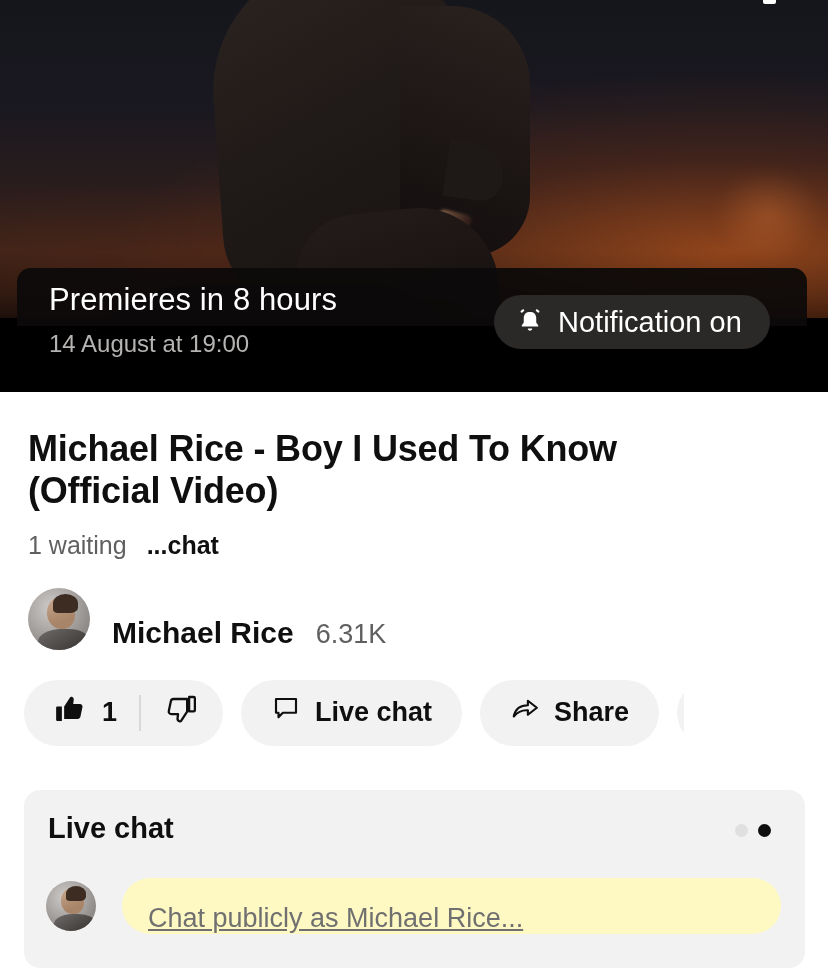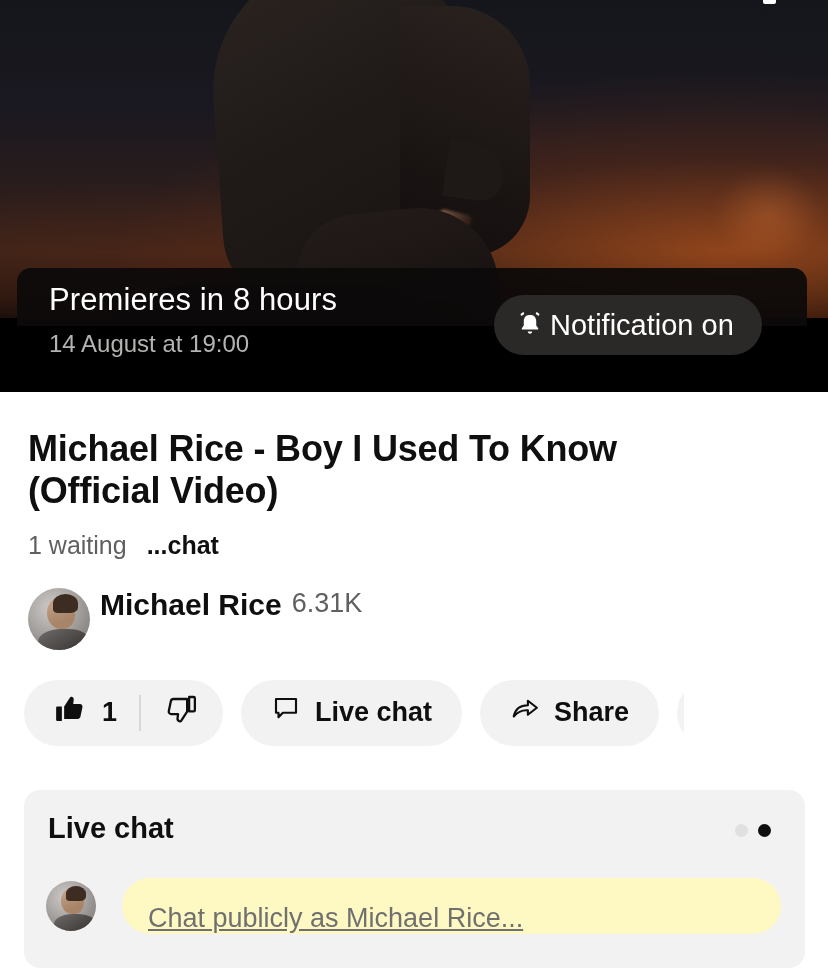--- a/index.html
+++ b/index.html
@@ -108,24 +108,24 @@
     position: absolute; left: 32px; top: 14px;
     font-size: 31px; color: #fff; font-weight: 400; letter-spacing: .1px;
     white-space: nowrap;
   }
   .premiere-sub {
     position: absolute; left: 32px; top: 62px;
     font-size: 24px; color: #b6b4b2; font-weight: 400; white-space: nowrap;
   }
   .notif-pill {
     position: absolute; left: 477px; top: 27px;
-    height: 60px; padding: 0 28px 0 22px;
+    height: 54px; padding: 0 28px 0 22px;
     background: #2a2928;
     border-radius: 31px;
-    display: flex; align-items: center; gap: 6px;
+    display: flex; align-items: center; gap: 14px;
   }
   .notif-label { font-size: 29px; color: #fff; font-weight: 400; white-space: nowrap; }
   .bell { width: 28px; height: 30px; flex: none; }
 
   
   .meta { position: absolute; left: 0; top: 392px; width: 684px; }
   .video-title {
     margin: 36px 28px 0 28px;
     font-size: 36px; font-weight: 700; color: #0f0f0f; line-height: 1.18;
     letter-spacing: -.2px;
@@ -134,21 +134,21 @@
     margin: 18px 28px 0 28px;
     display: flex; align-items: baseline; gap: 20px;
     font-size: 25px;
   }
   .waiting { color: #606060; font-weight: 400; }
   .more { color: #0f0f0f; font-weight: 700; }
 
   
   .channel-row {
     margin: 28px 28px 0 28px;
-    display: flex; align-items: flex-start; gap: 10px; height: 62px;
+    display: flex; align-items: flex-end; gap: 22px; height: 62px;
   }
   .avatar {
     width: 62px; height: 62px; border-radius: 50%;
     overflow: hidden; flex: none; position: relative;
     background: radial-gradient(65% 65% at 38% 32%, #cfcbc8 0%, #a9a5a3 60%, #8e8a88 100%);
   }
   .avatar .a-head {
     position: absolute; left: 30%; top: 14%; width: 46%; height: 52%;
     background: linear-gradient(160deg, #caa98f 0%, #a88468 70%); border-radius: 48% 44% 42% 50%;
   }

